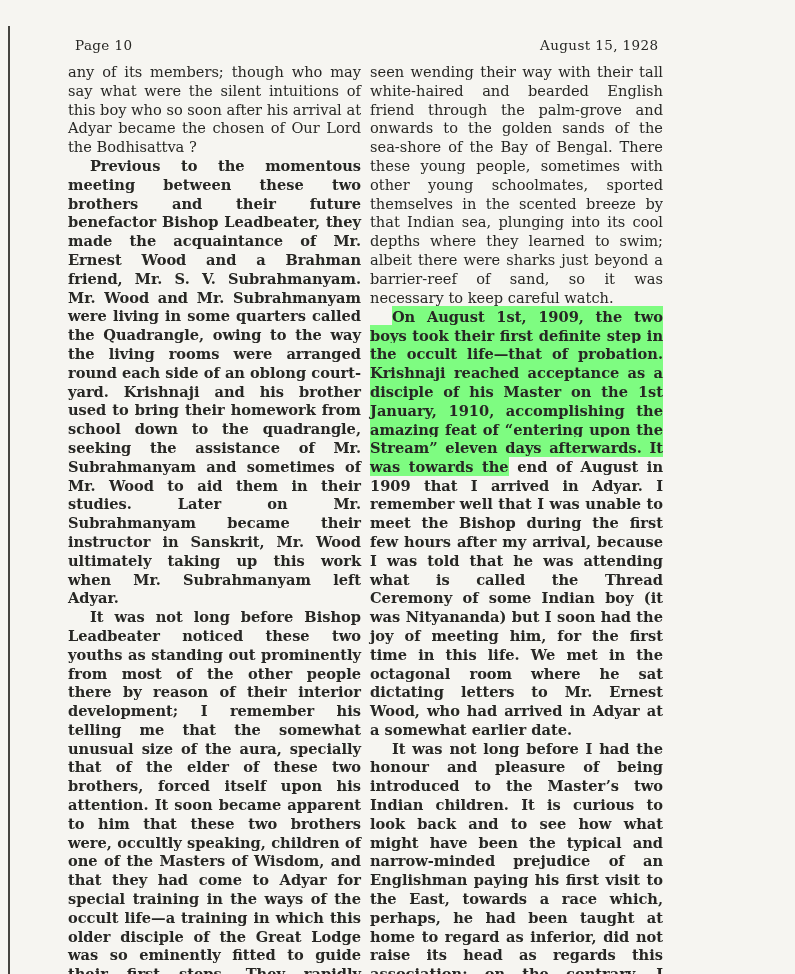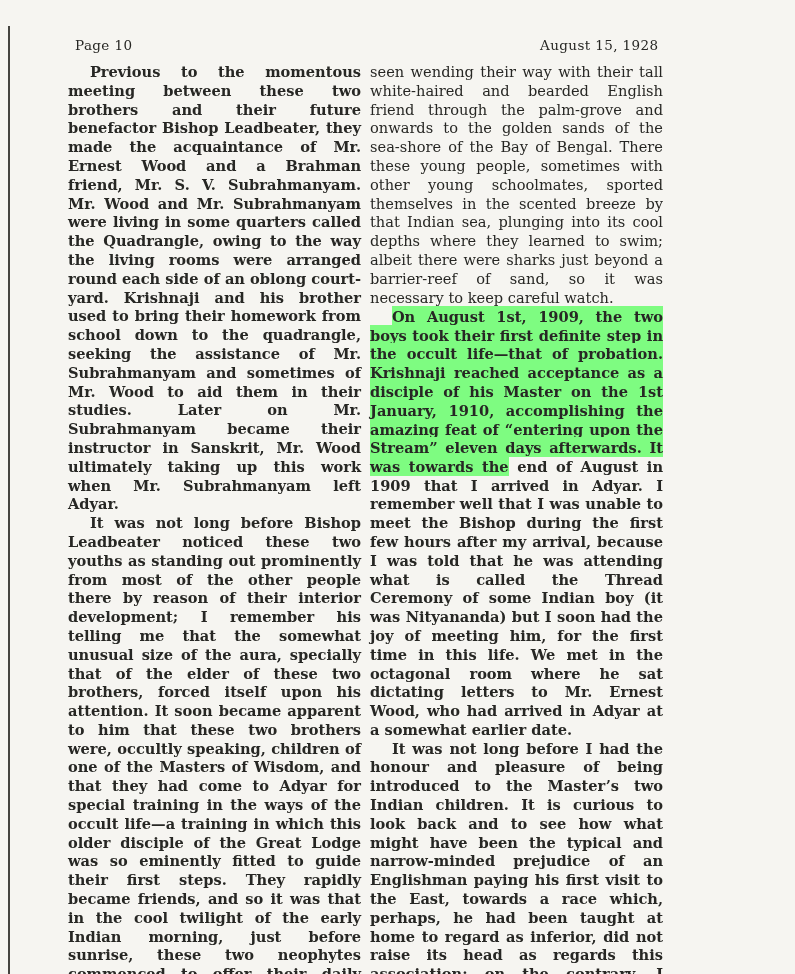--- a/index.html
+++ b/index.html
@@ -59,20 +59,21 @@
 
 <div class="page">
   <div class="scan-edge"></div>
 
   <div class="header">
     <span class="h-left">Page 10</span>
     <span class="h-right">August 15, 1928</span>
   </div>
 
   <div class="col col-left">
+    <p>any of its members; though who may say what were the silent intuitions of this boy who so soon after his arrival at Adyar became the chosen of Our Lord the Bodhisattva ?</p>
     <p class="indent">Previous to the momentous meeting between these two brothers and their future benefactor Bishop Leadbeater, they made the acquaintance of Mr. Ernest Wood and a Brahman friend, Mr. S. V. Subrahmanyam. Mr. Wood and Mr. Subrahmanyam were living in some quarters called the Quadrangle, owing to the way the living rooms were arranged round each side of an oblong court-yard. Krishnaji and his brother used to bring their homework from school down to the quadrangle, seeking the assistance of Mr. Subrahmanyam and sometimes of Mr. Wood to aid them in their studies. Later on Mr. Subrahmanyam became their instructor in Sanskrit, Mr. Wood ultimately taking up this work when Mr. Subrahmanyam left Adyar.</p>
     <p class="indent">It was not long before Bishop Leadbeater noticed these two youths as standing out prominently from most of the other people there by reason of their interior development; I remember his telling me that the somewhat unusual size of the aura, specially that of the elder of these two brothers, forced itself upon his attention. It soon became apparent to him that these two brothers were, occultly speaking, children of one of the Masters of Wisdom, and that they had come to Adyar for special training in the ways of the occult life—a training in which this older disciple of the Great Lodge was so eminently fitted to guide their first steps. They rapidly became friends, and so it was that in the cool twilight of the early Indian morning, just before sunrise, these two neophytes commenced to offer their daily salutations to that venerable and wise Arhat who lived in the octagonal bungalow by the river near to where it flowed into the sea. Each day after these two boys returned home from a local village school they were to be</p>
   </div>
 
   <div class="col col-right">
     <p>seen wending their way with their tall white-haired and bearded English friend through the palm-grove and onwards to the golden sands of the sea-shore of the Bay of Bengal. There these young people, sometimes with other young schoolmates, sported themselves in the scented breeze by that Indian sea, plunging into its cool depths where they learned to swim; albeit there were sharks just beyond a barrier-reef of sand, so it was necessary to keep careful watch.</p>
     <p class="indent"><span class="hl">On August 1st, 1909, the two boys took their first definite step in the occult life—that of probation. Krishnaji reached acceptance as a disciple of his Master on the 1st January, 1910, accomplishing the amazing feat of “entering upon the Stream” eleven days afterwards. It was towards the</span><span> end of August in 1909 that I arrived in Adyar. I remember well that I was unable to meet the Bishop during the first few hours after my arrival, because I was told that he was attending what is called the Thread Ceremony of some Indian boy (it was Nityananda) but I soon had the joy of meeting him, for the first time in this life. We met in the octagonal room where he sat dictating letters to Mr. Ernest Wood, who had arrived in Adyar at a somewhat earlier date.</span></p>
     <p class="indent">It was not long before I had the honour and pleasure of being introduced to the Master’s two Indian children. It is curious to look back and to see how what might have been the typical and narrow-minded prejudice of an Englishman paying his first visit to the East, towards a race which, perhaps, he had been taught at home to regard as inferior, did not raise its head as regards this association; on the contrary, I recognized almost immediately that I was in the presence of those who were my spiritual superiors, and this seemed to count more than anything else in our relationship.</p>
 
   </div>

